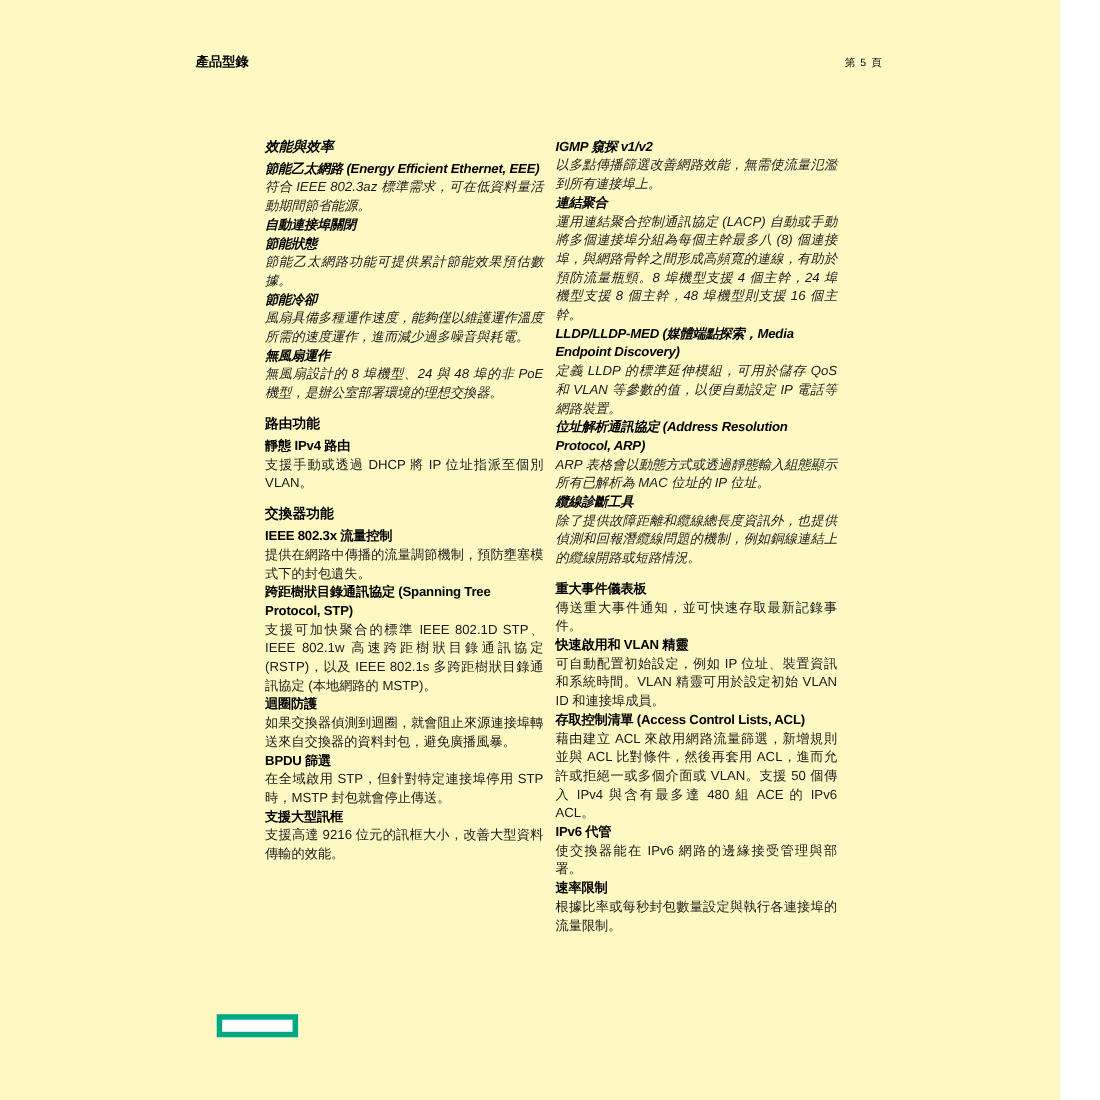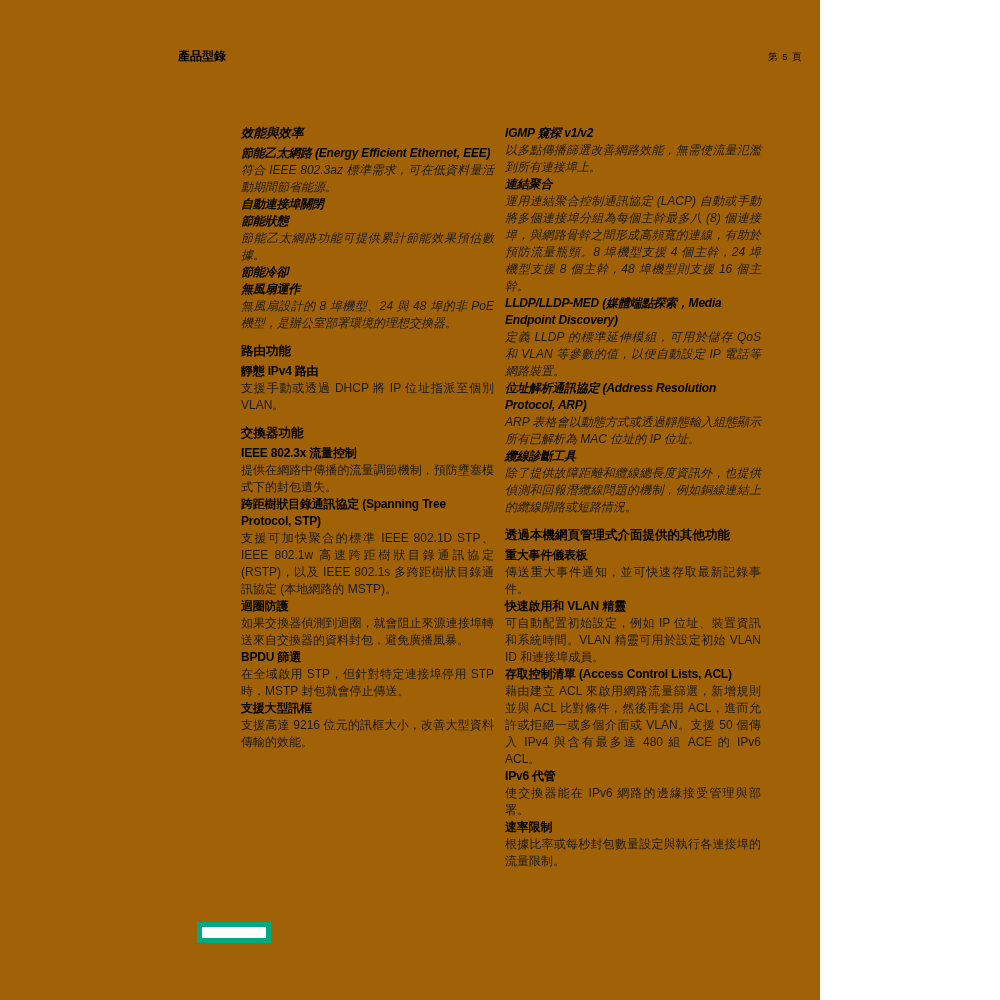--- a/index.html
+++ b/index.html
@@ -1,17 +1,17 @@
 <!DOCTYPE html>
 <html><head>
 <meta charset="utf-8">
 <style>
   html,body{margin:0;padding:0;background:#ffffff;}
   .page{
-    position:relative;width:820px;height:1000px;background:#a16207;
+    position:relative;width:964px;height:1000px;background:#fef9c3;
     font-family:"Liberation Sans","DejaVu Sans",sans-serif;
     color:#1a1a1a;overflow:hidden;
   }
   .header-left{
     position:absolute;left:178px;top:48px;
     font-size:12px;font-weight:bold;color:#000;
   }
   .header-right{
     position:absolute;left:768px;top:51px;
     font-size:9.5px;color:#000;letter-spacing:1px;text-align:right;
@@ -55,20 +55,21 @@
         </div>
         <div class="item">
           <div class="item-title">自動連接埠關閉</div>
         </div>
         <div class="item">
           <div class="item-title">節能狀態</div>
           <div class="item-body">節能乙太網路功能可提供累計節能效果預估數據。</div>
         </div>
         <div class="item">
           <div class="item-title">節能冷卻</div>
+          <div class="item-body">風扇具備多種運作速度，能夠僅以維護運作溫度所需的速度運作，進而減少過多噪音與耗電。</div>
         </div>
         <div class="item">
           <div class="item-title">無風扇運作</div>
           <div class="item-body">無風扇設計的 8 埠機型、24 與 48 埠的非 PoE 機型，是辦公室部署環境的理想交換器。</div>
         </div>
       </div>
       <div class="group">
         <div class="group-heading">路由功能</div>
         <div class="item">
           <div class="item-title">靜態 IPv4 路由</div>
@@ -117,21 +118,20 @@
         <div class="item">
           <div class="item-title">位址解析通訊協定 (Address Resolution Protocol, ARP)</div>
           <div class="item-body">ARP 表格會以動態方式或透過靜態輸入組態顯示所有已解析為 MAC 位址的 IP 位址。</div>
         </div>
         <div class="item">
           <div class="item-title">纜線診斷工具</div>
           <div class="item-body">除了提供故障距離和纜線總長度資訊外，也提供偵測和回報潛纜線問題的機制，例如銅線連結上的纜線開路或短路情況。</div>
         </div>
       </div>
       <div class="group">
-        <div class="group-heading">透過本機網頁管理式介面提供的其他功能</div>
         <div class="item">
           <div class="item-title">重大事件儀表板</div>
           <div class="item-body">傳送重大事件通知，並可快速存取最新記錄事件。</div>
         </div>
         <div class="item">
           <div class="item-title">快速啟用和 VLAN 精靈</div>
           <div class="item-body">可自動配置初始設定，例如 IP 位址、裝置資訊和系統時間。VLAN 精靈可用於設定初始 VLAN ID 和連接埠成員。</div>
         </div>
         <div class="item">
           <div class="item-title">存取控制清單 (Access Control Lists, ACL)</div>

